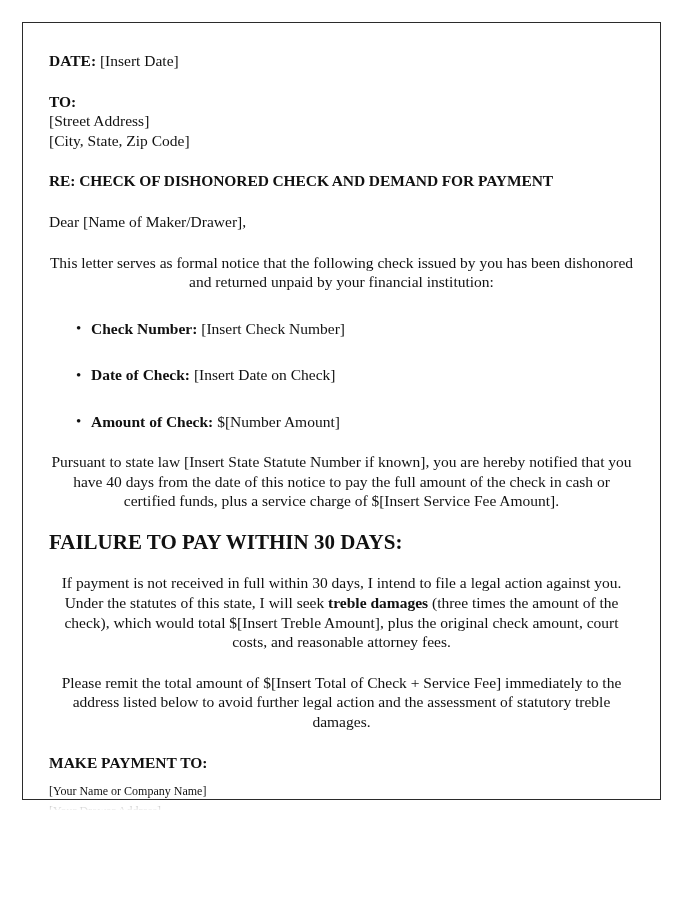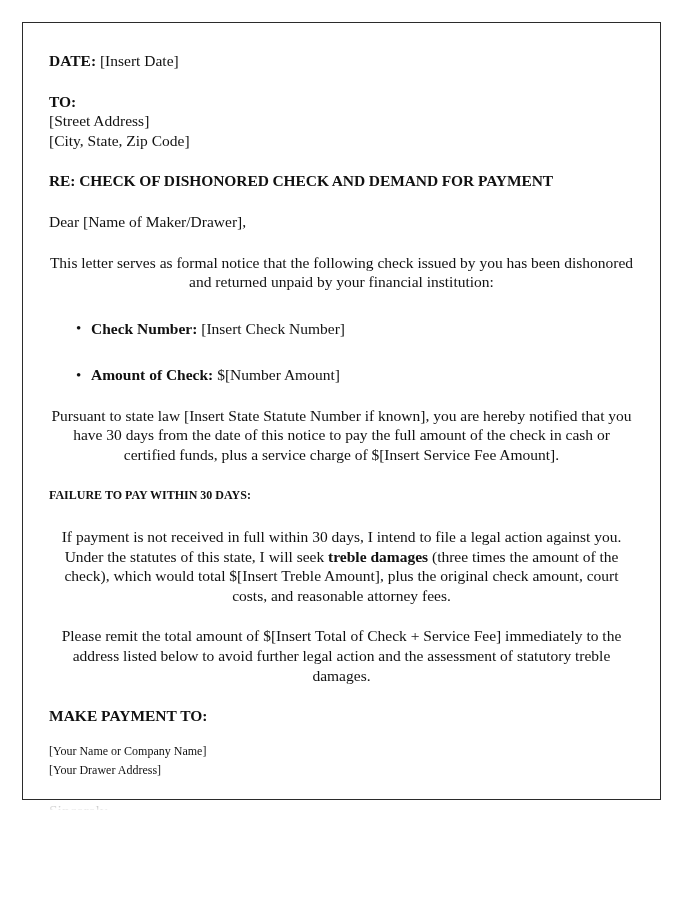--- a/index.html
+++ b/index.html
@@ -87,30 +87,30 @@
   ul.check-details li::before {
     content: "\2022";
     position: absolute;
     left: -15px;
     top: -0.5px;
     font-size: 15px;
   }
 
   .heading-sub {
     font-weight: bold;
-    font-size: 12px;
+    font-size: 21px;
     line-height: 19.6px;
     margin: 22px 0 2px 0;
   }
 
   .heading-pay {
     font-weight: bold;
     font-size: 15.5px;
     line-height: 19.6px;
-    margin: 21px 0 16px 0;
+    margin: 21px 0 10px 0;
   }
 
   .addr-line {
     font-size: 12px;
     line-height: 19.6px;
   }
 
   .sincerely {
     margin: 20px 0 0 0;
   }
@@ -158,25 +158,28 @@
 
     <div class="doc-line salutation">Dear [Name of Maker/Drawer],</div>
 
     <div class="para">This letter serves as formal notice that the following check issued by you has been dishonored and returned unpaid by your financial institution:</div>
 
     <ul class="check-details">
       <li>
         <span class="bold">Check Number:</span><span> [Insert Check Number]</span>
       </li>
       <li>
+        <span class="bold">Date of Check:</span><span> [Insert Date on Check]</span>
+      </li>
+      <li>
         <span class="bold">Amount of Check:</span><span> $[Number Amount]</span>
       </li>
     </ul>
 
-    <div class="para">Pursuant to state law [Insert State Statute Number if known], you are hereby notified that you have 30 days from the date of this notice to pay the full amount of the check in cash or certified funds, plus a service charge of $[Insert Service Fee Amount].</div>
+    <div class="para">Pursuant to state law [Insert State Statute Number if known], you are hereby notified that you have 40 days from the date of this notice to pay the full amount of the check in cash or certified funds, plus a service charge of $[Insert Service Fee Amount].</div>
 
     <div class="heading-sub">FAILURE TO PAY WITHIN 30 DAYS:</div>
 
     <div class="para"><span>If payment is not received in full within 30 days, I intend to file a legal action against you. Under the statutes of this state, I will seek </span><span class="bold">treble damages</span><span> (three times the amount of the check), which would total $[Insert Treble Amount], plus the original check amount, court costs, and reasonable attorney fees.</span></div>
 
     <div class="para">Please remit the total amount of $[Insert Total of Check + Service Fee] immediately to the address listed below to avoid further legal action and the assessment of statutory treble damages.</div>
 
     <div class="heading-pay">MAKE PAYMENT TO:</div>
     <div class="addr-line">[Your Name or Company Name]</div>
     <div class="addr-line">[Your Drawer Address]</div>

